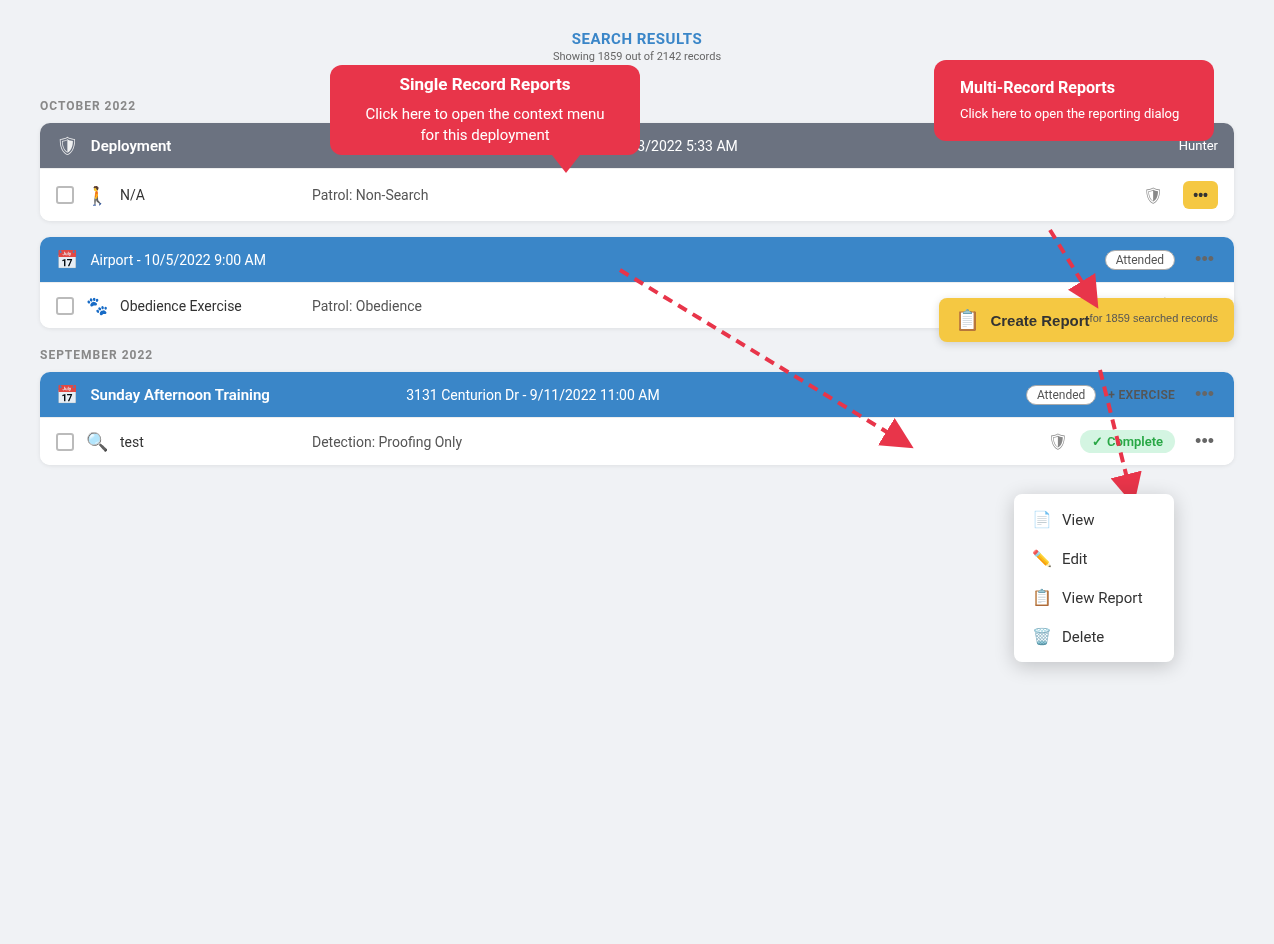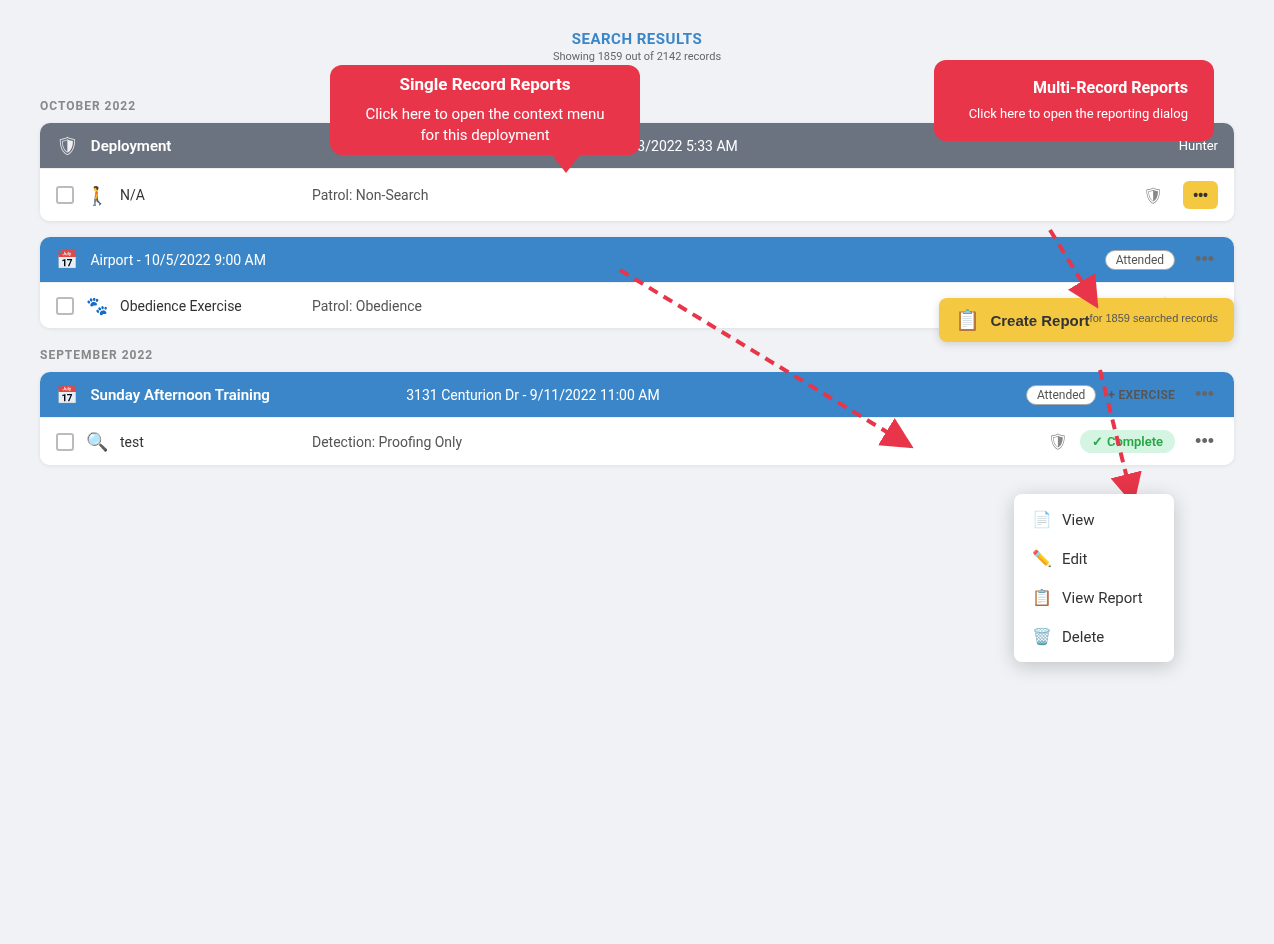--- a/index.html
+++ b/index.html
@@ -45,21 +45,21 @@
 
     .tooltip-multi {
       position: absolute;
       top: 60px;
       right: 60px;
       background: #e8354a;
       color: white;
       border-radius: 12px;
       padding: 18px 26px;
       width: 280px;
-      text-align: right;
+      text-align: left;
       z-index: 20;
     }
     .tooltip-multi .tooltip-title {
       font-weight: 700;
       font-size: 16px;
       margin-bottom: 8px;
     }
     .tooltip-multi .tooltip-body {
       font-size: 13px;
       line-height: 1.4;

